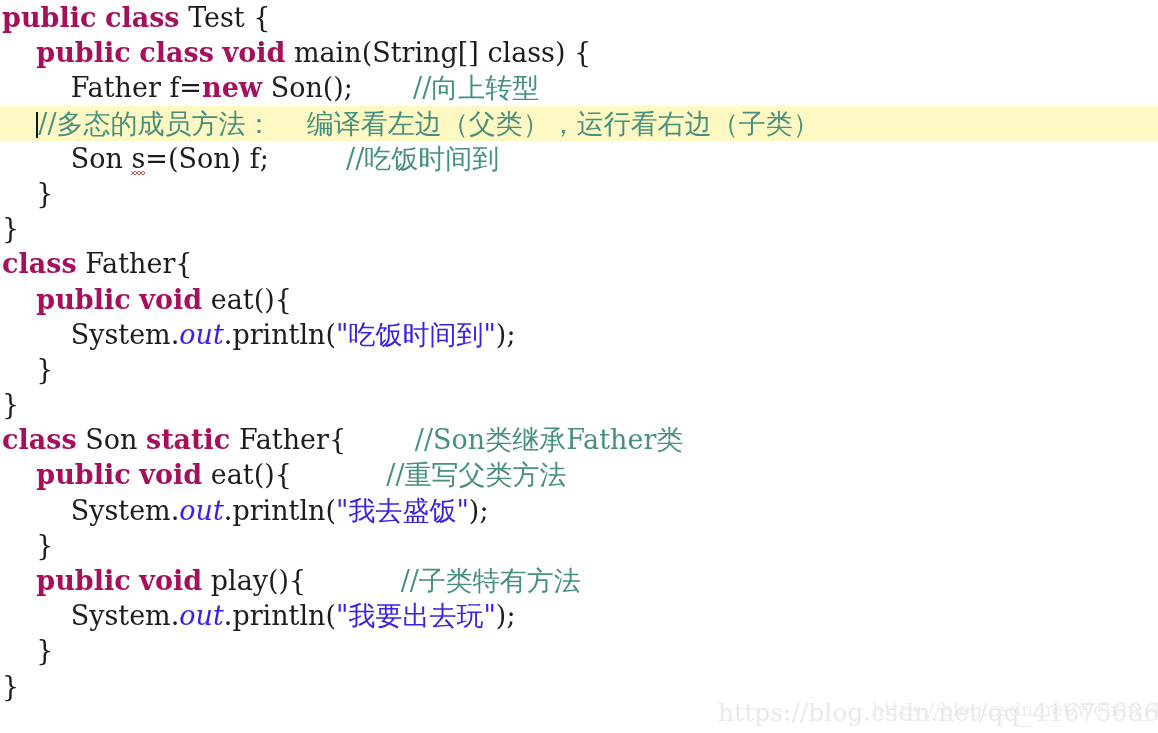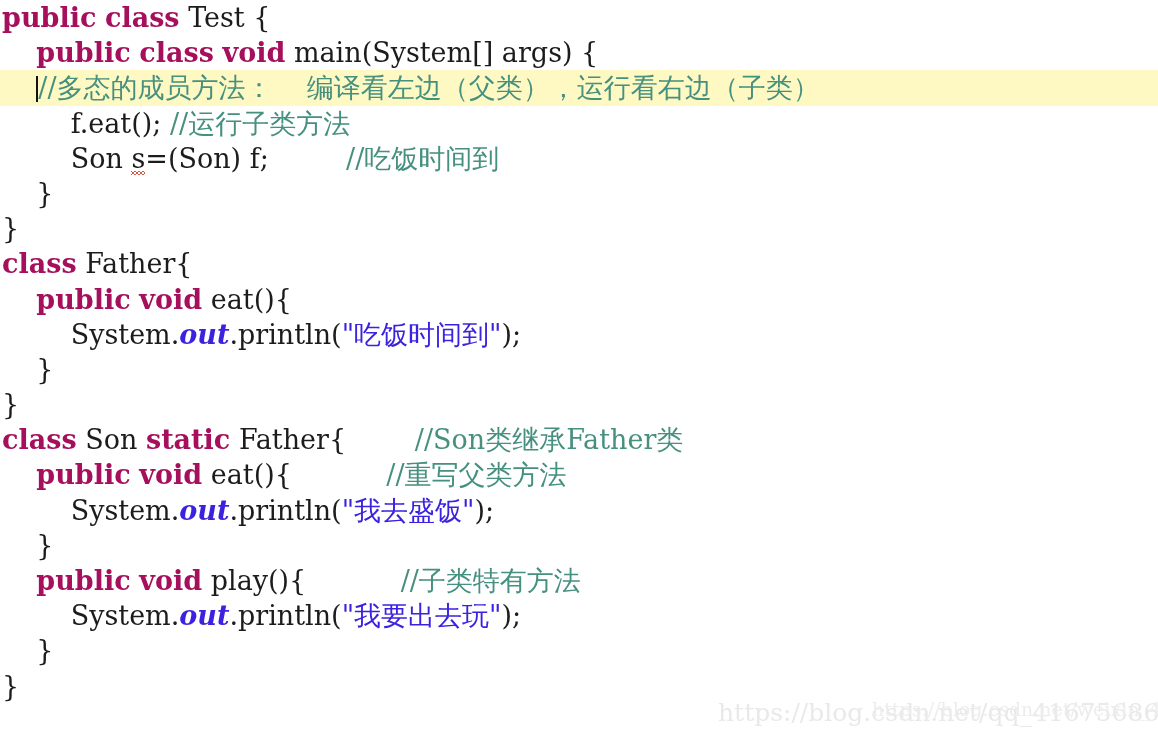--- a/index.html
+++ b/index.html
@@ -45,21 +45,21 @@
 
   .line.highlighted {
     background: #fef9c3;
   }
 
   
   .kw   { color: #a50f5c; font-weight: bold; }
   .id   { color: #1c1c1c; }
   .cmt  { color: #46907f; }
   .str  { color: #3a22e0; }
-  .fld  { color: #3a22e0; font-style: italic; font-weight: bold; }
+  .fld  { color: #3a22e0; font-style: italic; font-weight: normal; }
   .pun  { color: #1c1c1c; }
 
   
   .squiggle {
     position: relative;
     display: inline-block;
   }
   .squiggle::after {
     content: "";
     position: absolute;
@@ -112,23 +112,23 @@
 <body>
 
 <div id="editor">
 
   <div class="watermark" id="wm-main">https://blog.csdn.net/qq_41675686</div>
 
   <div class="watermark" id="wm-overlay">https://blog.csdn.net/weixin_43731634</div>
 
   <div class="code-area" id="code-area">
       <div class="line"><span class="kw">public</span><span class="pun"> </span><span class="kw">class</span><span class="pun"> </span><span class="id">Test</span><span class="pun"> {</span></div>
-      <div class="line"><span class="pun">    </span><span class="kw">public</span><span class="pun"> </span><span class="kw">class</span><span class="pun"> </span><span class="kw">void</span><span class="pun"> </span><span class="id">main(System[] args) {</span></div>
+      <div class="line"><span class="pun">    </span><span class="kw">public</span><span class="pun"> </span><span class="kw">class</span><span class="pun"> </span><span class="kw">void</span><span class="pun"> </span><span class="id">main(String[] class) {</span></div>
+      <div class="line"><span class="pun">        </span><span class="id">Father f=</span><span class="kw">new</span><span class="pun"> </span><span class="id">Son();</span><span class="pun">       </span><span class="cmt">//向上转型</span></div>
       <div class="line highlighted"><span class="pun">    </span><span class="caret"></span><span class="cmt">//多态的成员方法：    编译看左边（父类），运行看右边（子类）</span></div>
-      <div class="line"><span class="pun">        </span><span class="id">f.eat();</span><span class="pun"> </span><span class="cmt">//运行子类方法</span></div>
       <div class="line"><span class="pun">        </span><span class="id">Son </span><span class="id squiggle">s</span><span class="id">=(Son) f;</span><span class="pun">         </span><span class="cmt">//吃饭时间到</span></div>
       <div class="line"><span class="pun">    }</span></div>
       <div class="line"><span class="pun">}</span></div>
       <div class="line"><span class="kw">class</span><span class="pun"> </span><span class="id">Father{</span></div>
       <div class="line"><span class="pun">    </span><span class="kw">public</span><span class="pun"> </span><span class="kw">void</span><span class="pun"> </span><span class="id">eat(){</span></div>
       <div class="line"><span class="pun">        </span><span class="id">System.</span><span class="fld">out</span><span class="id">.println(</span><span class="str">"吃饭时间到"</span><span class="id">);</span></div>
       <div class="line"><span class="pun">    }</span></div>
       <div class="line"><span class="pun">}</span></div>
       <div class="line"><span class="kw">class</span><span class="pun"> </span><span class="id">Son</span><span class="pun"> </span><span class="kw">static</span><span class="pun"> </span><span class="id">Father{</span><span class="pun">        </span><span class="cmt">//Son类继承Father类</span></div>
       <div class="line"><span class="pun">    </span><span class="kw">public</span><span class="pun"> </span><span class="kw">void</span><span class="pun"> </span><span class="id">eat(){</span><span class="pun">           </span><span class="cmt">//重写父类方法</span></div>

